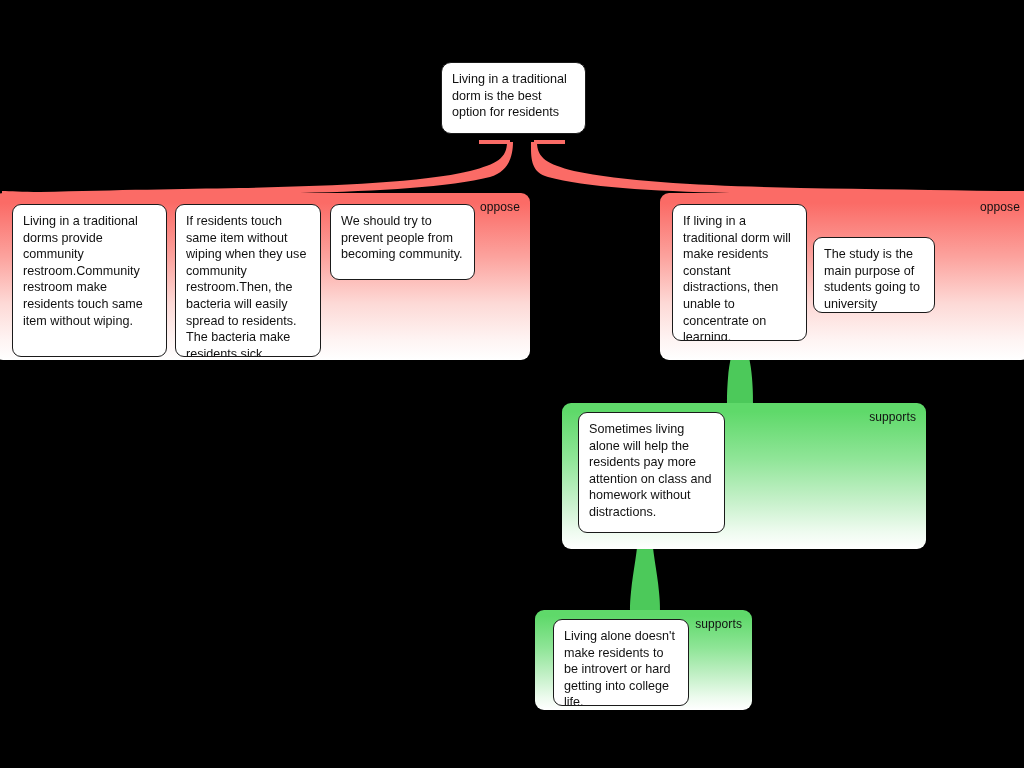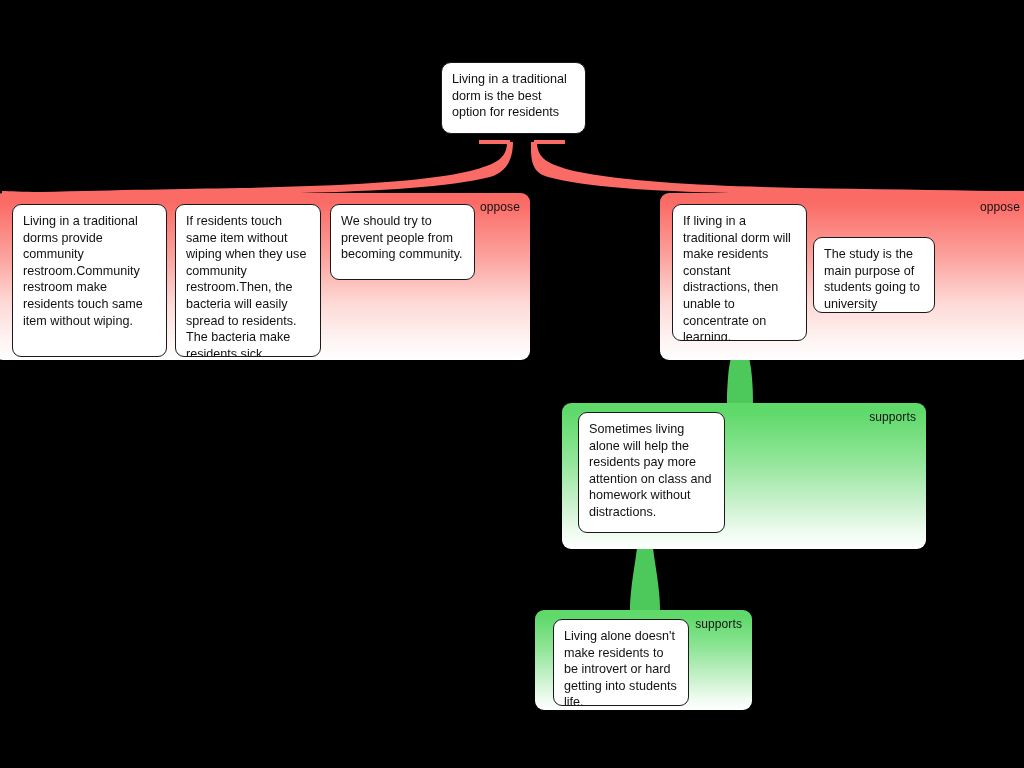--- a/index.html
+++ b/index.html
@@ -163,16 +163,16 @@
     <span class="group-label">supports</span>
   </div>
   <div class="card" style="left:578px; top:412px; width:147px; height:121px;">
     <span>Sometimes living alone will help the residents pay more attention on class and homework without distractions.</span>
   </div>
 
   <div class="group support" style="left:535px; top:610px; width:217px; height:100px;">
     <span class="group-label">supports</span>
   </div>
   <div class="card" style="left:553px; top:619px; width:136px; height:87px;">
-    <span>Living alone doesn't make residents to be introvert or hard getting into students life.</span>
+    <span>Living alone doesn't make residents to be introvert or hard getting into college life.</span>
   </div>
 
 </div>
 
 </body></html>

